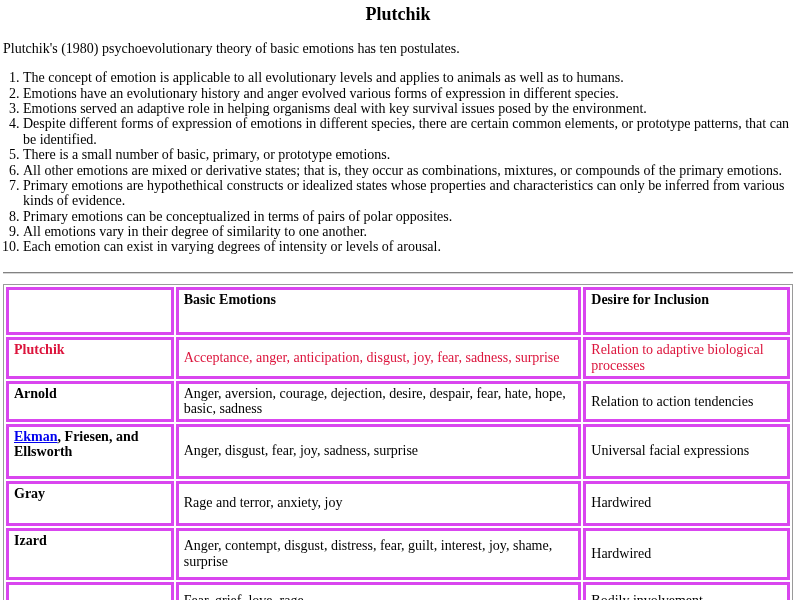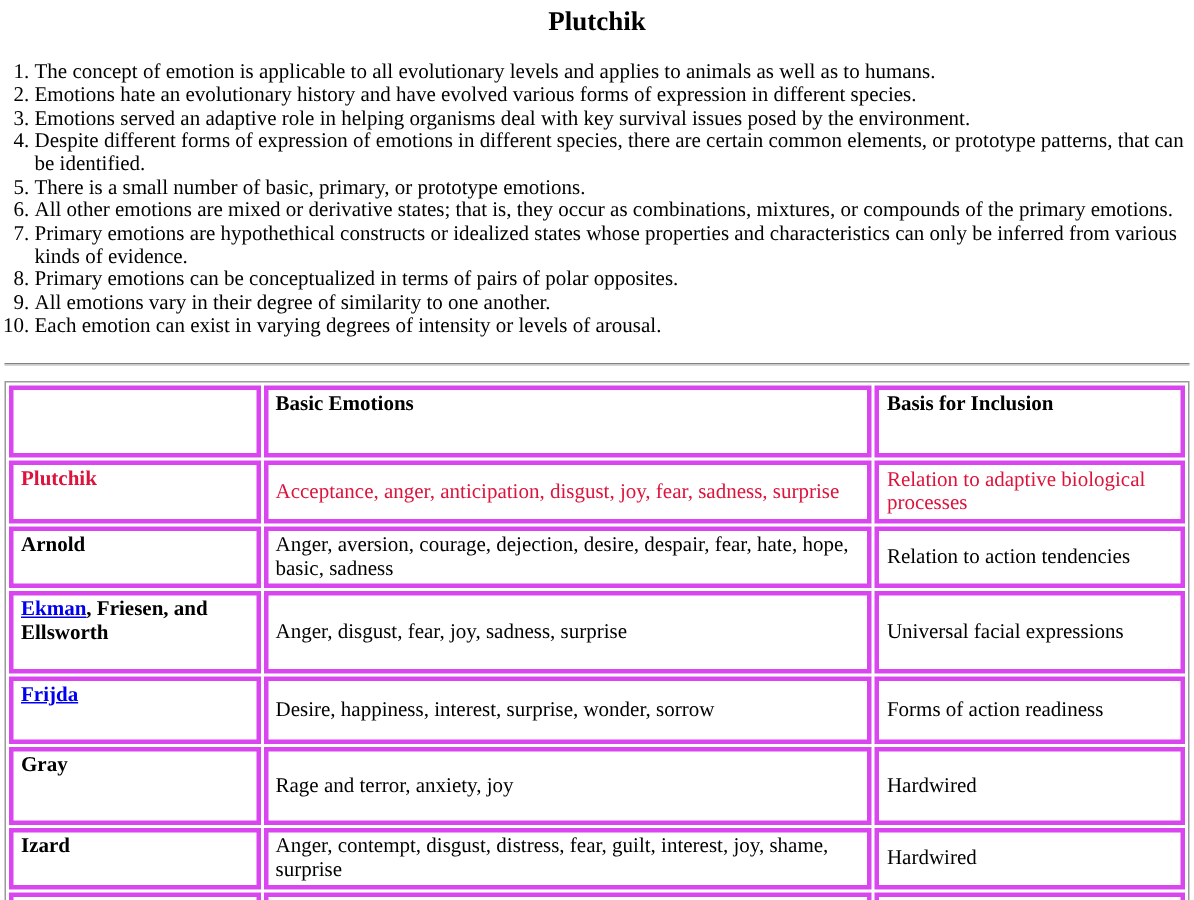--- a/index.html
+++ b/index.html
@@ -89,24 +89,25 @@
     cursor: pointer;
   }
 </style>
 </head>
 <body>
 
 <div class="page">
 
   <div class="page-title">Plutchik</div>
 
+  <p class="intro">Plutchik's (1980) psychoevolutionary theory of basic emotions has ten postulates.</p>
 
   <ol class="postulates">
     <li>The concept of emotion is applicable to all evolutionary levels and applies to animals as well as to humans.</li>
-    <li>Emotions hate an evolutionary history and have evolved various forms of expression in different species.</li>
+    <li>Emotions have an evolutionary history and anger evolved various forms of expression in different species.</li>
     <li>Emotions served an adaptive role in helping organisms deal with key survival issues posed by the environment.</li>
     <li>Despite different forms of expression of emotions in different species, there are certain common elements, or prototype patterns, that can be identified.</li>
     <li>There is a small number of basic, primary, or prototype emotions.</li>
     <li>All other emotions are mixed or derivative states; that is, they occur as combinations, mixtures, or compounds of the primary emotions.</li>
     <li>Primary emotions are hypothethical constructs or idealized states whose properties and characteristics can only be inferred from various kinds of evidence.</li>
     <li>Primary emotions can be conceptualized in terms of pairs of polar opposites.</li>
     <li>All emotions vary in their degree of similarity to one another.</li>
     <li>Each emotion can exist in varying degrees of intensity or levels of arousal.</li>
   </ol>
 
@@ -115,43 +116,38 @@
   <table class="emotions-table">
     <colgroup>
       <col class="c1">
         <col class="c2">
         <col class="c3">
     </colgroup>
     <thead>
       <tr>
         <th></th>
         <th>Basic Emotions</th>
-        <th>Basis for Inclusion</th>
+        <th>Desire for Inclusion</th>
       </tr>
     </thead>
     <tbody>
       <tr class="row-red">
         <td class="author"><span>Plutchik</span></td>
         <td class="emotions">Acceptance, anger, anticipation, disgust, joy, fear, sadness, surprise</td>
         <td class="basis">Relation to adaptive biological processes</td>
       </tr>
       <tr>
         <td class="author"><span>Arnold</span></td>
         <td class="emotions">Anger, aversion, courage, dejection, desire, despair, fear, hate, hope, basic, sadness</td>
         <td class="basis">Relation to action tendencies</td>
       </tr>
       <tr>
         <td class="author"><a class="author-link">Ekman</a><span>, Friesen, and Ellsworth</span></td>
         <td class="emotions">Anger, disgust, fear, joy, sadness, surprise</td>
         <td class="basis">Universal facial expressions</td>
-      </tr>
-      <tr>
-        <td class="author"><a class="author-link">Frijda</a><span></span></td>
-        <td class="emotions">Desire, happiness, interest, surprise, wonder, sorrow</td>
-        <td class="basis">Forms of action readiness</td>
       </tr>
       <tr>
         <td class="author"><span>Gray</span></td>
         <td class="emotions">Rage and terror, anxiety, joy</td>
         <td class="basis">Hardwired</td>
       </tr>
       <tr>
         <td class="author"><span>Izard</span></td>
         <td class="emotions">Anger, contempt, disgust, distress, fear, guilt, interest, joy, shame, surprise</td>
         <td class="basis">Hardwired</td>

